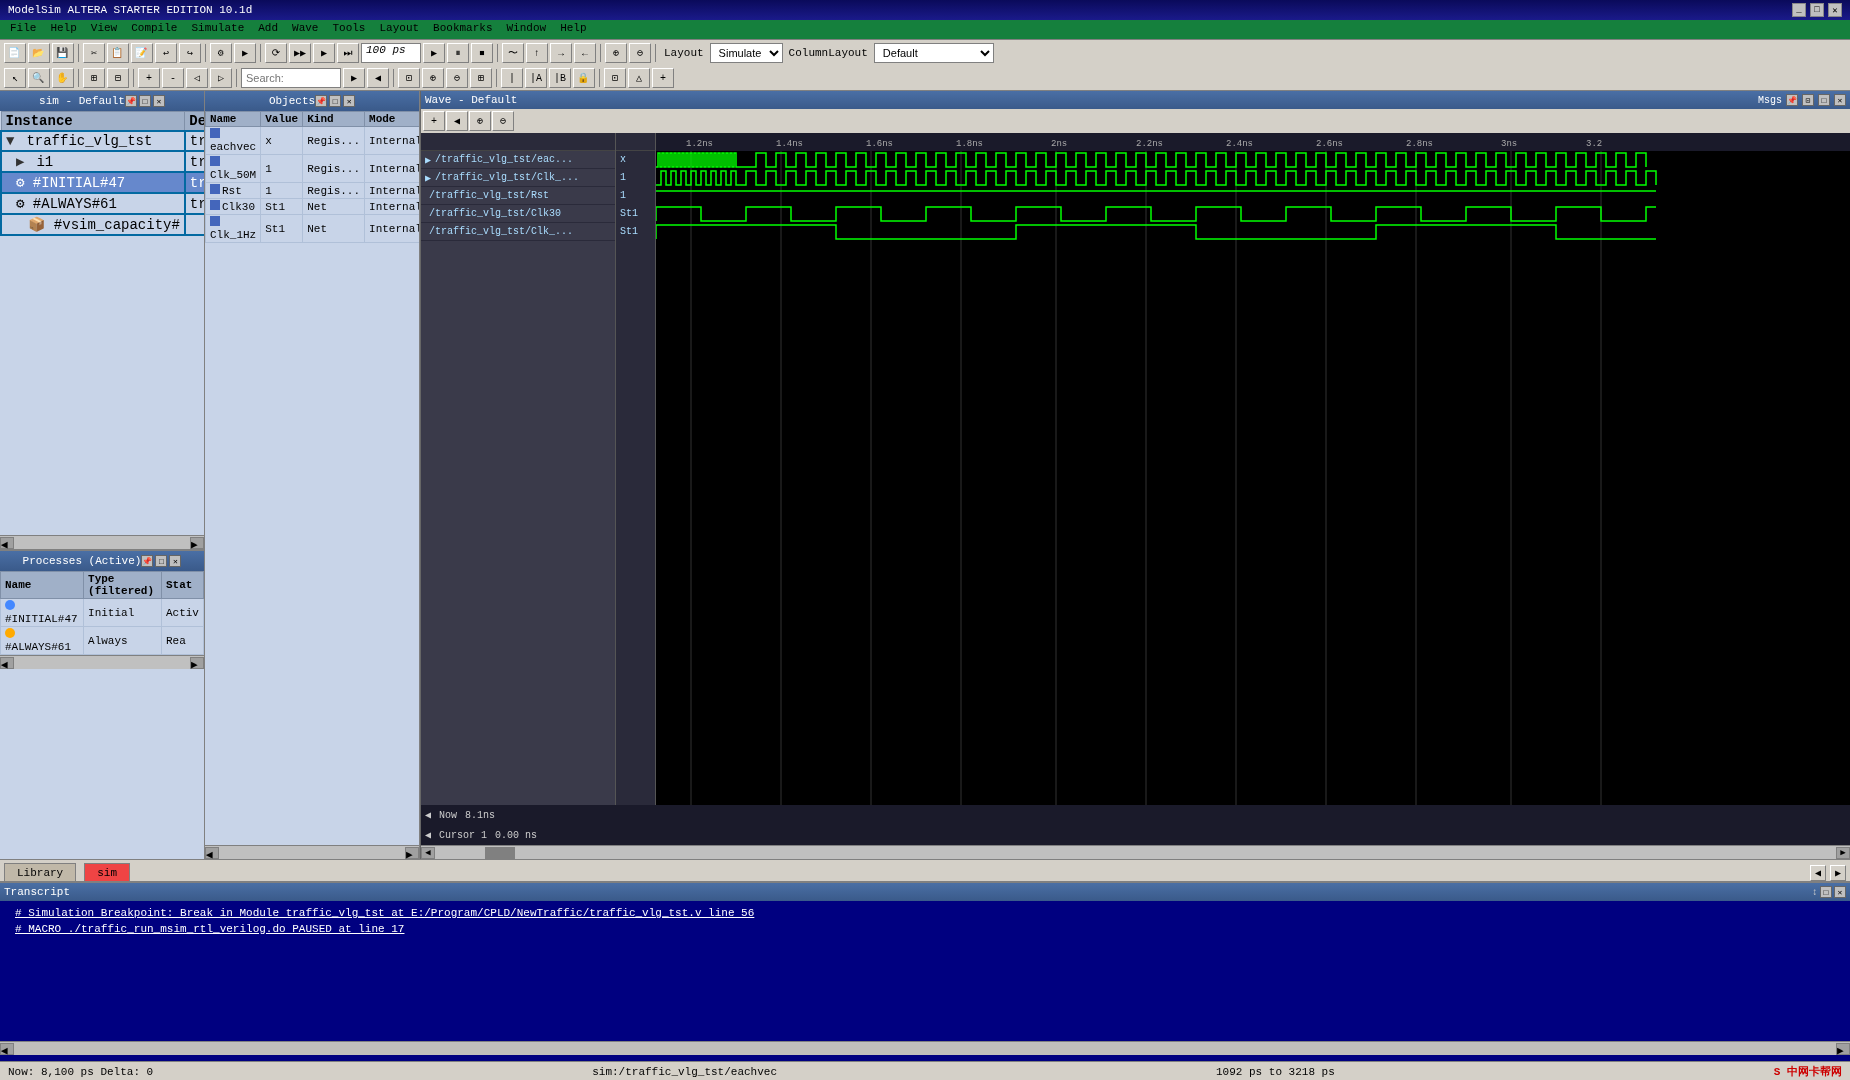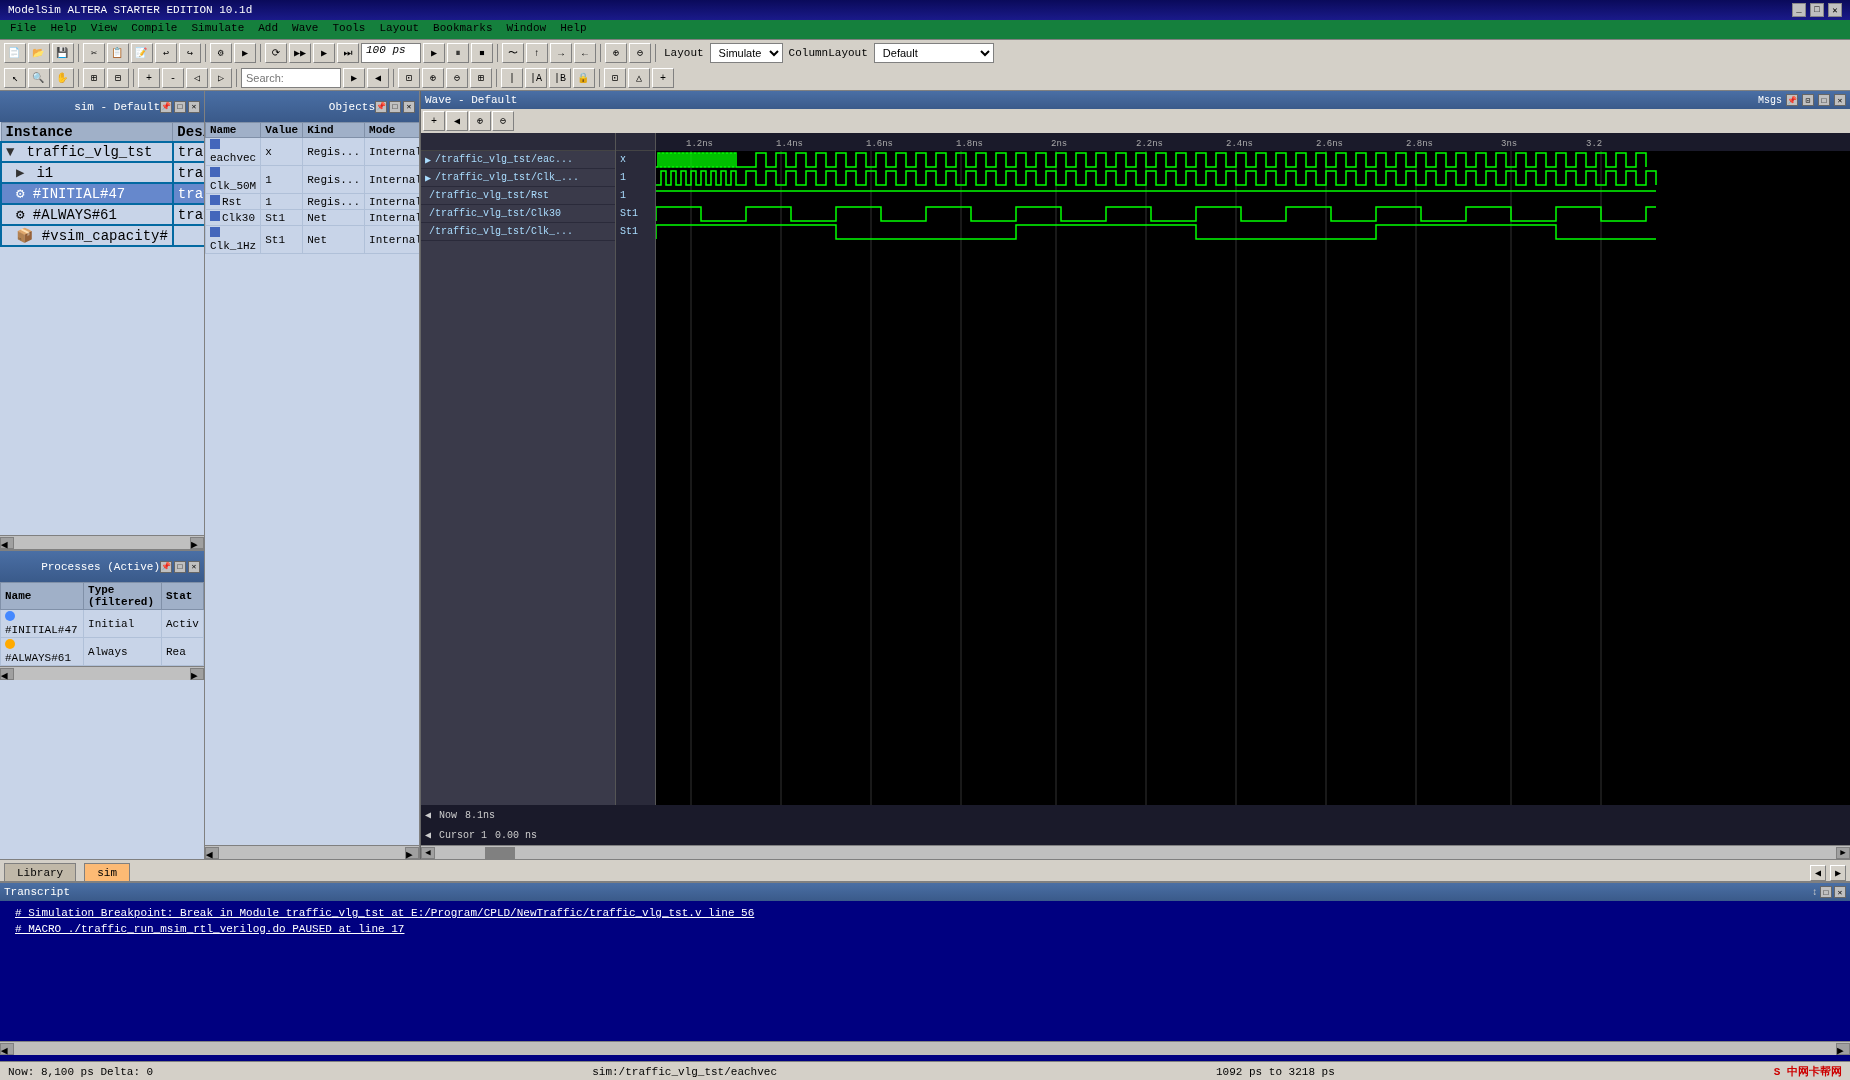--- a/index.html
+++ b/index.html
@@ -104,26 +104,26 @@
     .left-panel {
       width: 205px;
       display: flex;
       flex-direction: column;
       border-right: 1px solid #808080;
     }
 
     .panel-header {
       background: linear-gradient(to bottom, #4a6fa5 0%, #3a5a8a 100%);
       color: white;
-      height: 31px;
-      display: flex;
-      align-items: center;
-      padding: 0 4px;
-      font-size: 11px;
-      justify-content: flex-end;
+      height: 20px;
+      display: flex;
+      align-items: center;
+      padding: 0 4px;
+      font-size: 11px;
+      justify-content: center;
     }
     .panel-header-btns {
       display: flex; gap: 2px;
     }
     .panel-header-btn {
       width: 12px; height: 12px;
       background: #c0c0c0;
       border: 1px solid #666;
       font-size: 8px;
       display: flex; align-items: center; justify-content: center;
@@ -316,21 +316,21 @@
       border: 1px solid #808080;
       border-bottom: none;
       font-size: 11px;
       cursor: pointer;
       margin-right: 8px;
       height: 18px;
       display: flex;
       align-items: center;
     }
     .tab.active {
-      background: #fdba74;
+      background: #ef4444;
       border-bottom-color: #d4d0c8;
     }
 
     
     .wave-svg-container {
       flex: 1;
       position: relative;
       overflow: hidden;
       background: #000;
     }
@@ -498,21 +498,21 @@
             <td style="padding-left:14px;">⚙ #INITIAL#47</td>
             <td>traffic_vlg_tst</td>
 
           </tr>
           <tr class="instance-row">
             <td style="padding-left:14px;">⚙ #ALWAYS#61</td>
             <td>traffic_vlg_tst</td>
 
           </tr>
           <tr class="instance-row">
-            <td style="padding-left:14px;">📦 #vsim_capacity#</td>
+            <td style="padding-left:26px;">📦 #vsim_capacity#</td>
             <td></td>
 
           </tr>
         </tbody>
       </table>
     </div>
 
     <div class="panel-scroll-h">
       <div style="width:14px;height:12px;background:#a0a0a0;border:1px solid #808080;cursor:pointer;">◀</div>
       <div style="flex:1;height:12px;background:#c0c0c0;"></div>

